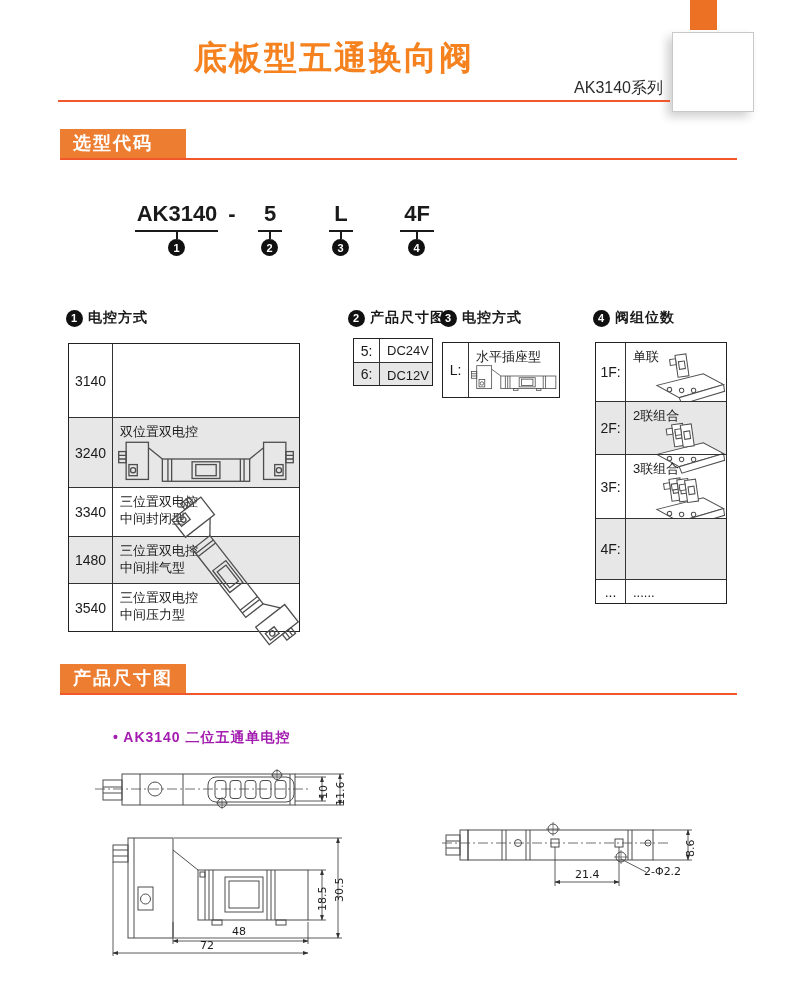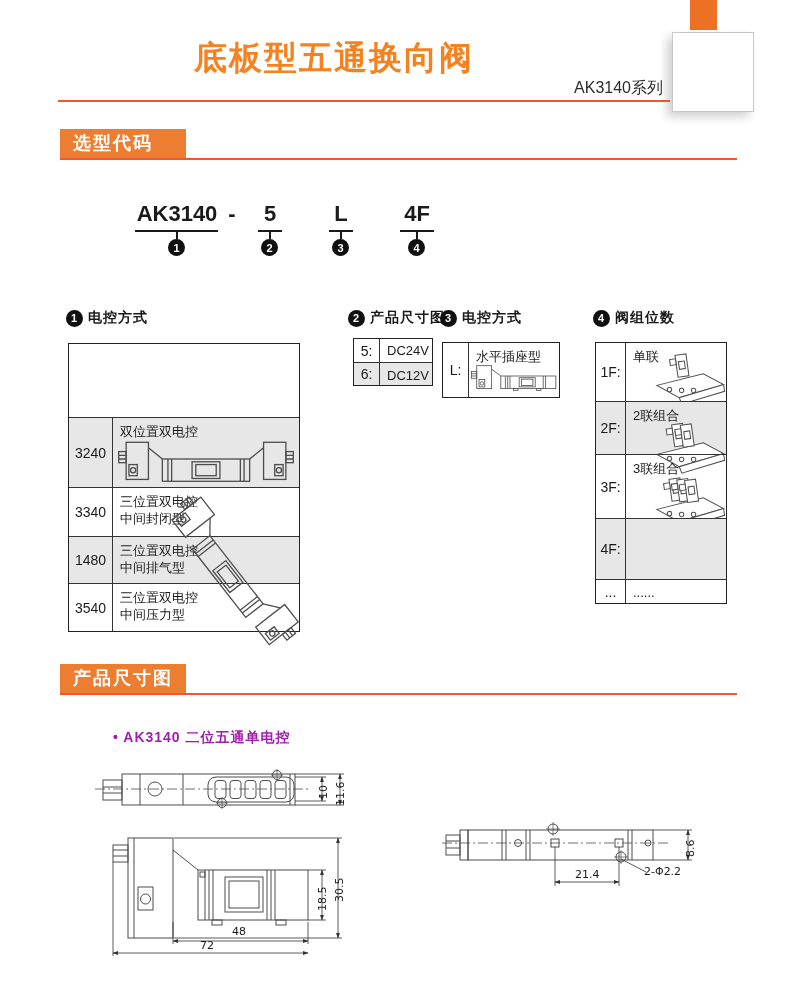--- a/index.html
+++ b/index.html
@@ -150,20 +150,21 @@
     <span class="numc">3</span>
     <span>电控方式</span>
   </div>
   <div class="thead" style="left:593px;top:309px">
     <span class="numc">4</span>
     <span>阀组位数</span>
   </div>
 
   <div class="tbl" style="left:68px;top:343px;width:232px">
     <div class="trow" style="height:73px">
+      <div class="c1" style="width:44px">3140</div>
     </div>
     <div class="trow gray" style="height:70px">
       <div class="c1" style="width:44px">3240</div>
       <div class="c2">
         <div>双位置双电控</div>
         <svg class="ill" style="left:3px;top:15px" width="180" height="52" viewBox="0 0 190 56">
             <use href="#valve-d"></use>
           </svg>
       </div>
     </div>

